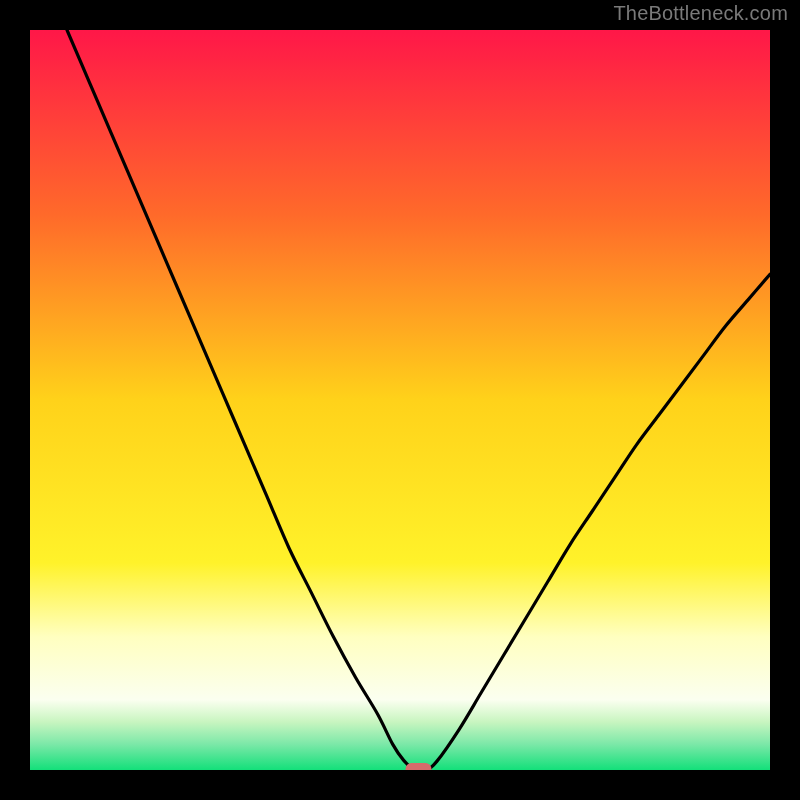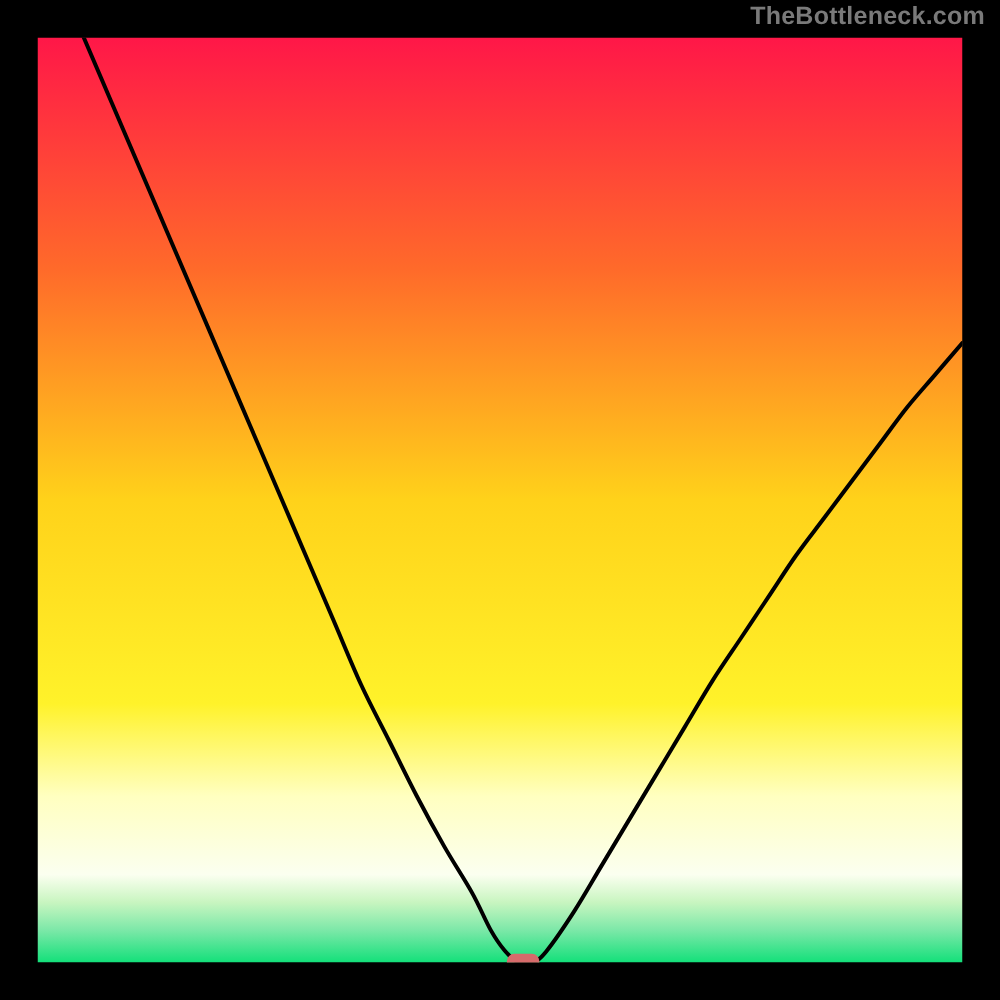--- a/index.html
+++ b/index.html
@@ -19,21 +19,21 @@
     height: 800px;
     background: #000;
   }
   .watermark {
     position: absolute;
     top: 2px;
     right: 12px;
     color: #7a7a7a;
     font-size: 20px;
     letter-spacing: 0.2px;
-    font-weight: 700;
+    font-weight: 400;
   }
   .plot {
     position: absolute;
     left: 30px;
     top: 30px;
     width: 740px;
     height: 740px;
   }
 </style>
 </head>

